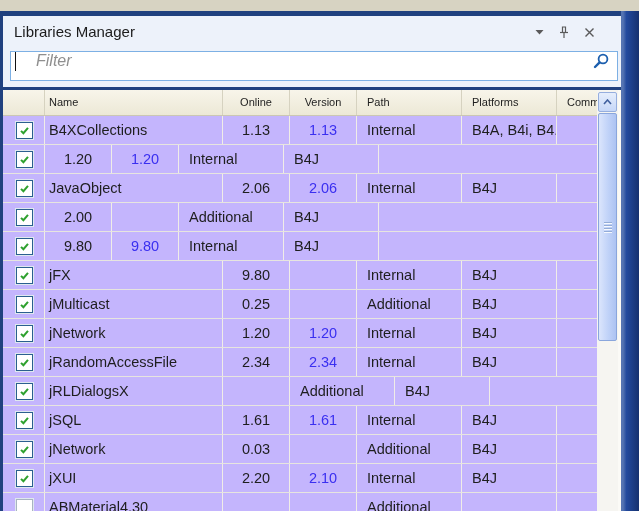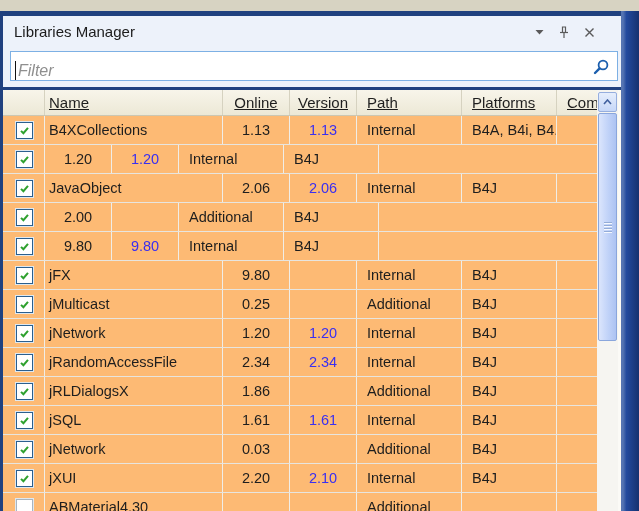--- a/index.html
+++ b/index.html
@@ -18,37 +18,37 @@
   .panel{position:absolute;left:3px;top:16px;width:618px;bottom:0;background:#edf2fa;}
 
   
   .titlebar{position:absolute;left:0;top:0;width:100%;height:35px;}
   .title{position:absolute;left:11px;top:7px;font-size:15px;color:#1c1c1c;}
   .title-buttons{position:absolute;right:24px;top:8px;display:flex;gap:9px;align-items:center;}
   .tbtn{width:16px;height:16px;display:flex;align-items:center;justify-content:center;cursor:default;}
 
   
   .filterbox{position:absolute;left:7px;top:35px;width:606px;height:28px;background:#ffffff;
-    border:1px solid #7db0e4;display:flex;align-items:flex-end;}
+    border:1px solid #7db0e4;display:flex;align-items:flex-start;gap:18px;}
   .caret{width:1px;height:19px;background:#111;margin-left:4px;}
   .placeholder{font-style:italic;color:#8f8f8f;font-size:16px;margin-left:2px;flex:1;}
   .search-ic{margin-right:7px;}
 
   
   .grid-sep{position:absolute;left:0;top:71px;width:100%;height:3px;background:#20417f;}
 
   
   .grid{position:absolute;left:0;top:74px;width:618px;bottom:0;overflow:hidden;background:#fbfaf6;}
   .grid-content{position:absolute;left:0;top:0;width:594px;height:100%;}
   .header-row{display:flex;height:25px;line-height:25px;
     background:linear-gradient(#f8f5ea,#ece8d6);
-    border-bottom:1px solid #cbc7b3;font-size:15px;color:#1e1e1e;text-decoration:underline;}
+    border-bottom:1px solid #cbc7b3;font-size:11px;color:#1e1e1e;}
   .hcell{border-right:1px solid #d6d2c0;box-sizing:border-box;overflow:hidden;white-space:nowrap;}
   .row{display:flex;height:28px;line-height:28px;border-bottom:1px solid #e7e5df;
-    font-size:14.5px;color:#1e1e1e;background:#fdba74;}
+    font-size:14.5px;color:#1e1e1e;background:#c4b5fd;}
   .cell{border-right:1px solid #f0ede7;box-sizing:border-box;overflow:hidden;white-space:nowrap;}
   .c0{width:42px;display:flex;align-items:center;}
   .c1{width:178px;padding-left:4px;}
   .c2{width:67px;text-align:center;}
   .c3{width:67px;text-align:center;}
   .c4{width:105px;padding-left:10px;}
   .c5{width:95px;padding-left:10px;}
   .c6{flex:1;padding-left:10px;border-right:none;}
   .h1{padding-left:4px;}
   .h2,.h3{text-align:center;}
@@ -274,21 +274,20 @@
 
   <div class="row">
     <div class="cell c0">
       <span class="checkbox">
         <svg width="11" height="11" viewBox="0 0 12 12">
           <path d="M2.2 6.4 L4.8 9 L9.8 3.2" stroke="#2ea12e" stroke-width="2.2" fill="none"></path>
         </svg>
       </span>
     </div>
     <div class="cell c1">jRLDialogsX</div>
-    <div class="cell c2">1.86</div>
     <div class="cell c3 online"></div>
     <div class="cell c4">Additional</div>
     <div class="cell c5">B4J</div>
     <div class="cell c6"></div>
   </div>
 
   <div class="row">
     <div class="cell c0">
       <span class="checkbox">
         <svg width="11" height="11" viewBox="0 0 12 12">

